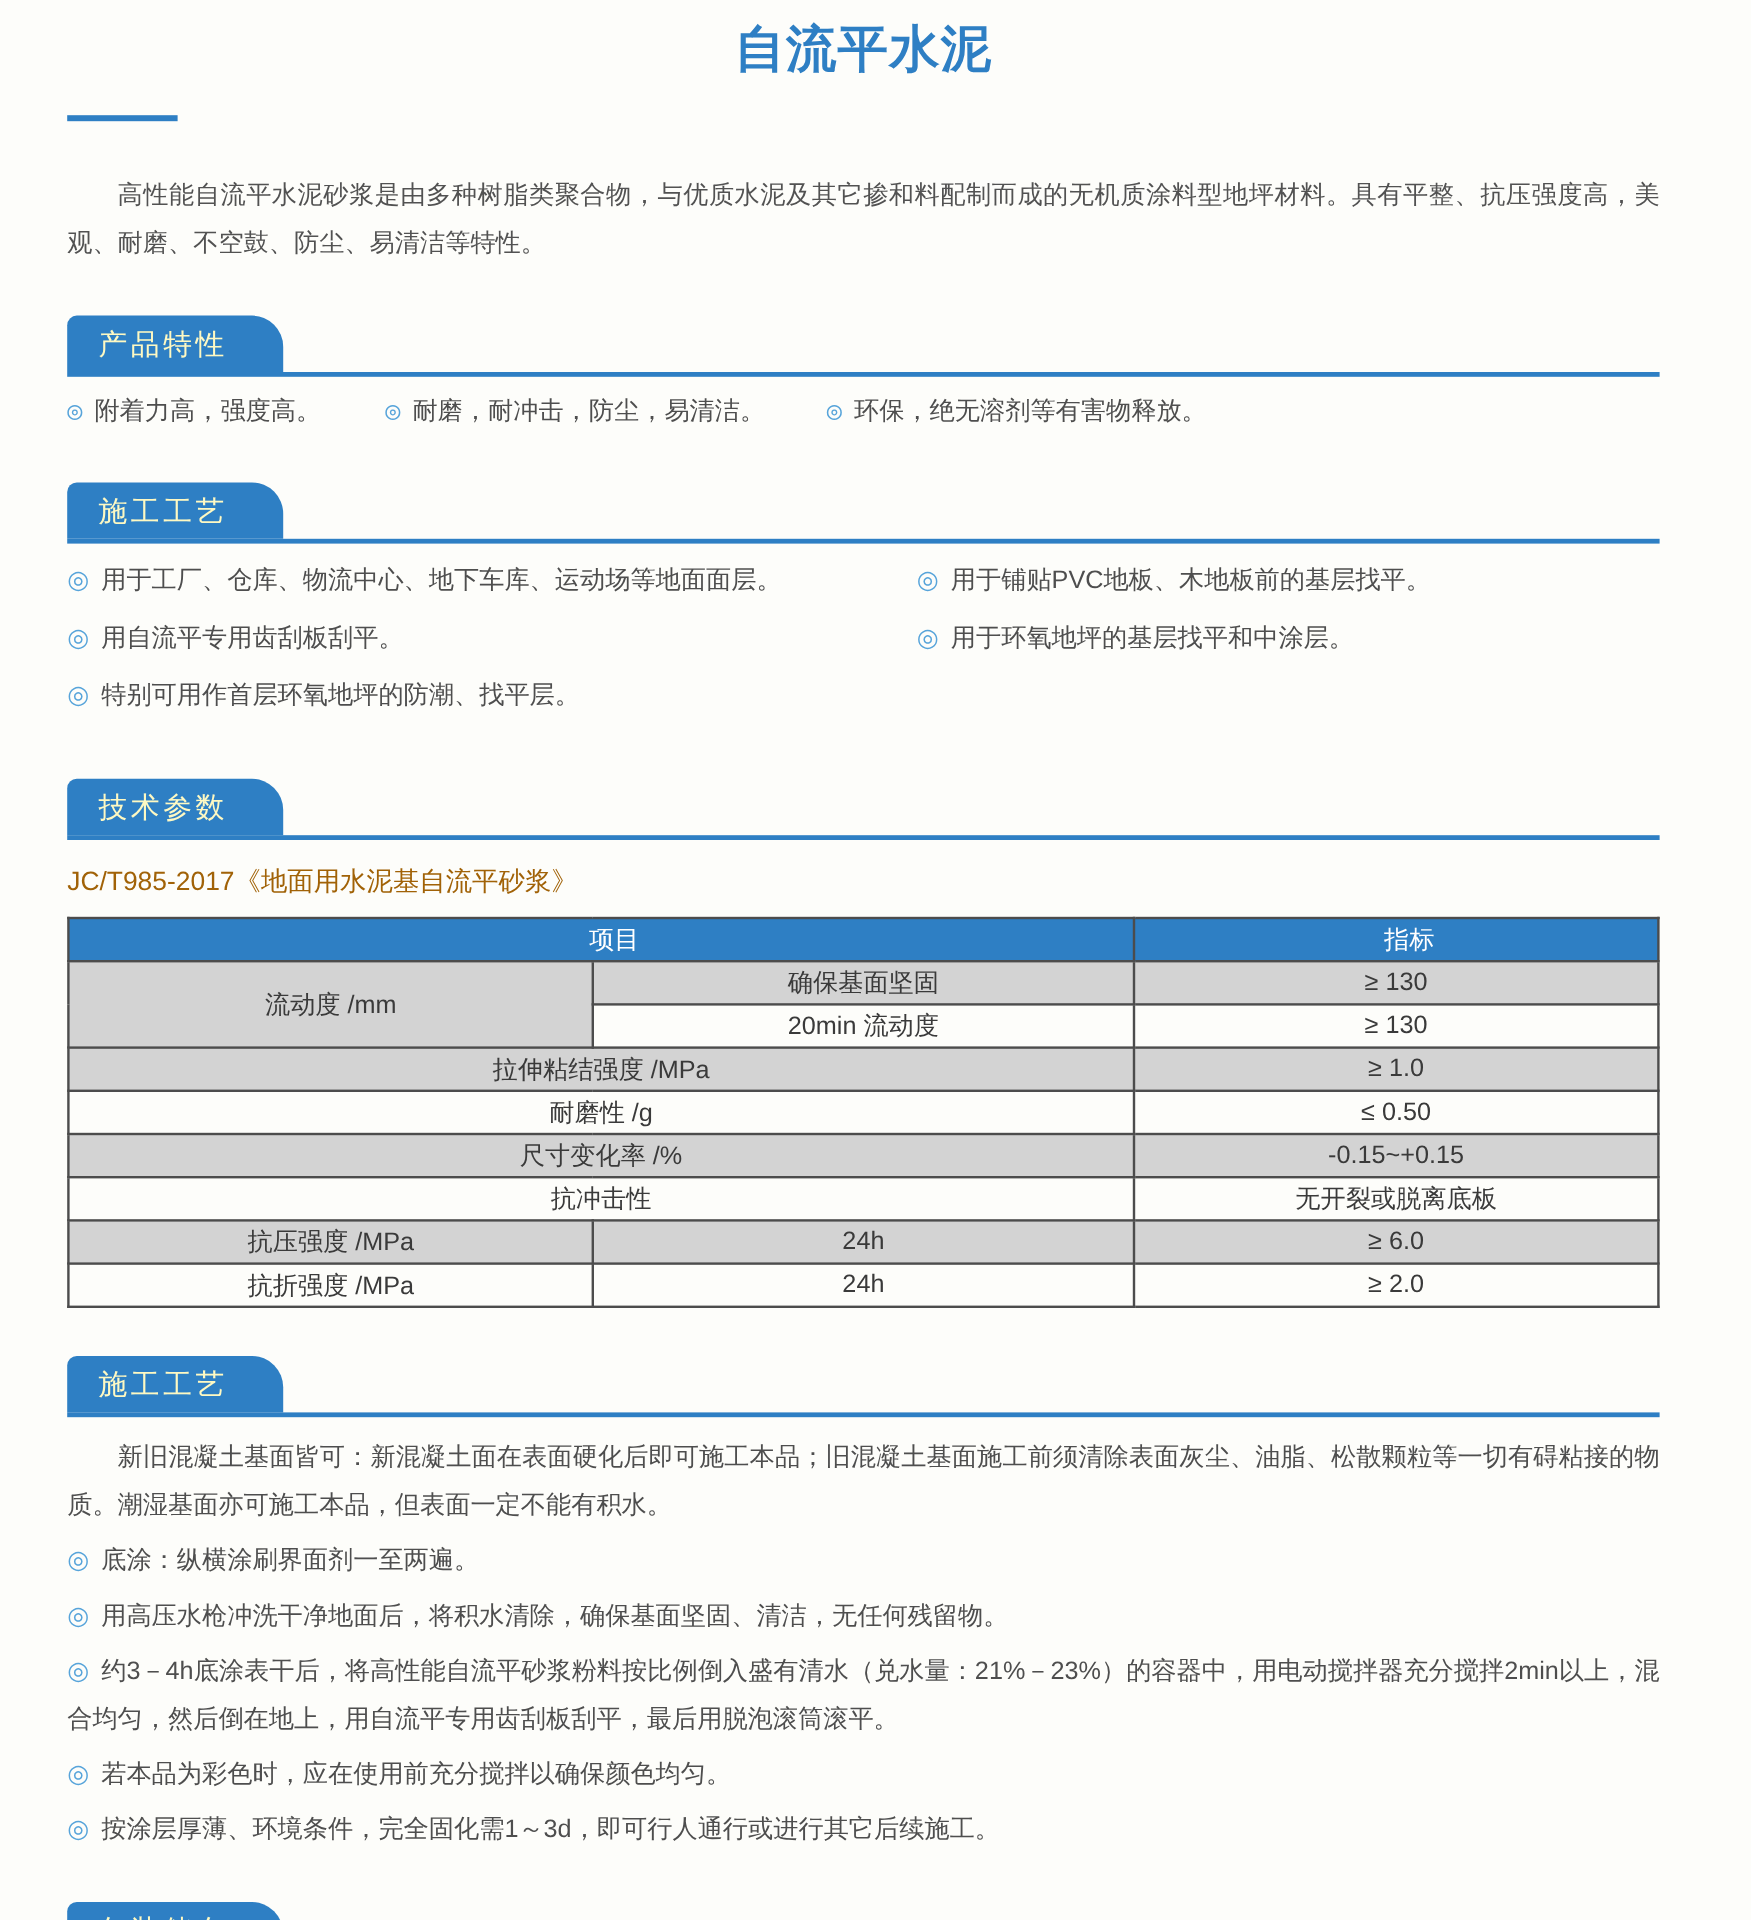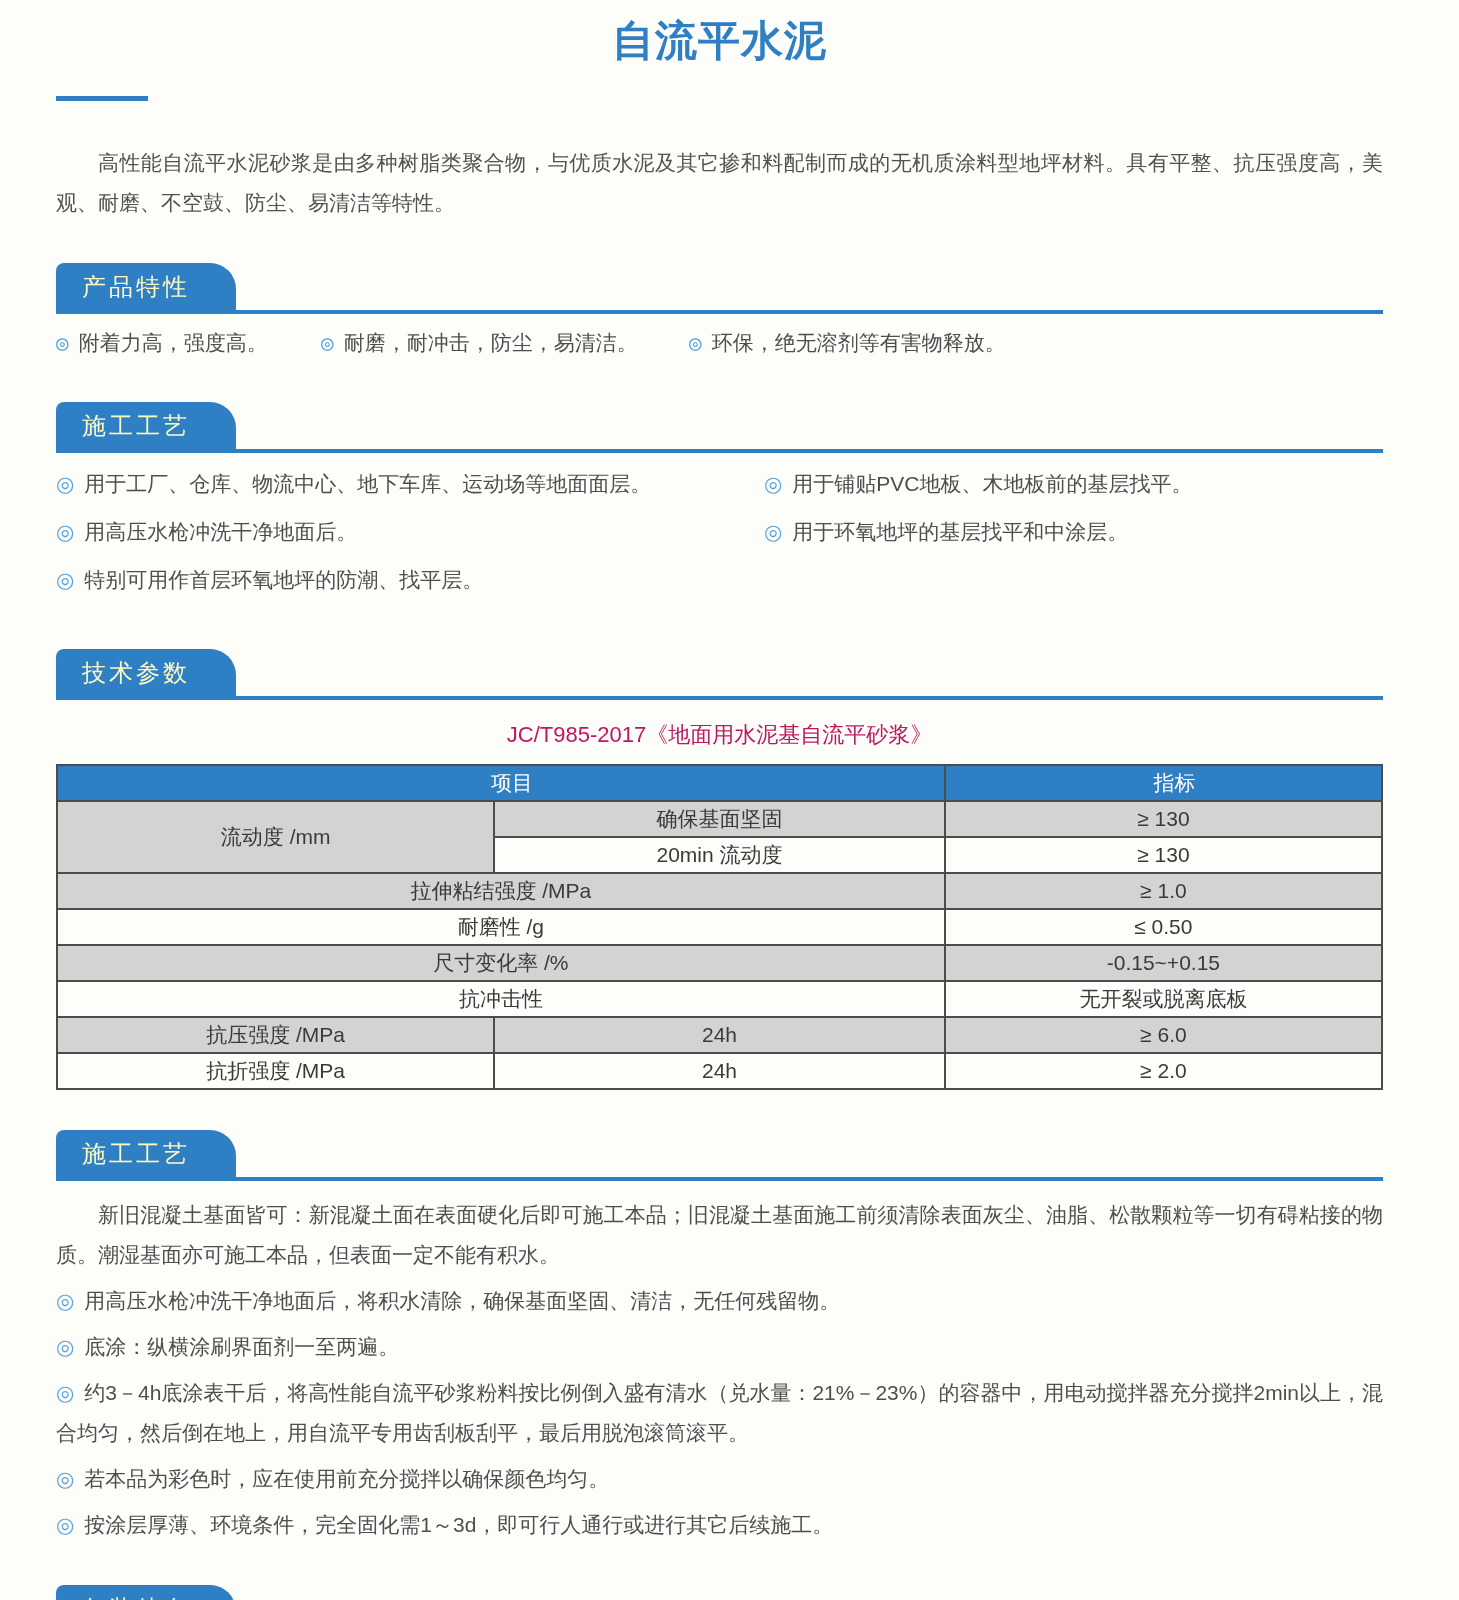--- a/index.html
+++ b/index.html
@@ -36,21 +36,21 @@
   .bul{color:var(--bullet);margin-right:10px;}
 
   .feature-row{display:flex;margin-top:14px;font-size:21px;line-height:34px;font-family:Liberation Mono, monospace;}
   .feature-row p{margin:0;}
   .f1{width:265px;}
   .f2{width:368px;}
 
   .uses-grid{display:grid;grid-template-columns:708px 1fr;margin-top:12px;}
   .uses-col p{margin:0 0 10px;font-size:21px;line-height:38px;text-align:justify;}
 
-  .caption{text-align:center;font-size:22px;color:#be185d;margin:20px 0 14px;}
+  .caption{text-align:left;font-size:22px;color:#a16207;margin:20px 0 14px;}
   table{width:100%;border-collapse:collapse;table-layout:fixed;}
   th,td{
     border:2px solid var(--tborder);
     height:36px;padding:1px 6px;
     text-align:center;vertical-align:middle;
     font-size:21px;font-weight:normal;color:#3a3a3a;
   }
   thead th{background:var(--accent);color:#ffffff;padding-left:28px;}
   .g{background:var(--rowgray);}
 
@@ -80,21 +80,21 @@
     </div>
   </section>
 
   <section class="sec">
     <div class="bar">
       <span class="tab">施工工艺</span>
     </div>
     <div class="uses-grid">
       <div class="uses-col">
         <p><span class="bul">◎</span><span>用于工厂、仓库、物流中心、地下车库、运动场等地面面层。</span></p>
-        <p><span class="bul">◎</span><span>用高压水枪冲洗干净地面后。</span></p>
+        <p><span class="bul">◎</span><span>用自流平专用齿刮板刮平。</span></p>
         <p><span class="bul">◎</span><span>特别可用作首层环氧地坪的防潮、找平层。</span></p>
       </div>
       <div class="uses-col">
         <p><span class="bul">◎</span><span>用于铺贴PVC地板、木地板前的基层找平。</span></p>
         <p><span class="bul">◎</span><span>用于环氧地坪的基层找平和中涂层。</span></p>
       </div>
     </div>
   </section>
 
   <section class="sec">
@@ -153,22 +153,22 @@
       </tbody>
     </table>
   </section>
 
   <section class="sec">
     <div class="bar">
       <span class="tab">施工工艺</span>
     </div>
     <p class="para">新旧混凝土基面皆可：新混凝土面在表面硬化后即可施工本品；旧混凝土基面施工前须清除表面灰尘、油脂、松散颗粒等一切有碍粘接的物质。潮湿基面亦可施工本品，但表面一定不能有积水。</p>
     <div class="plist">
+      <p><span class="bul">◎</span><span>底涂：纵横涂刷界面剂一至两遍。</span></p>
       <p><span class="bul">◎</span><span>用高压水枪冲洗干净地面后，将积水清除，确保基面坚固、清洁，无任何残留物。</span></p>
-      <p><span class="bul">◎</span><span>底涂：纵横涂刷界面剂一至两遍。</span></p>
       <p><span class="bul">◎</span><span>约3－4h底涂表干后，将高性能自流平砂浆粉料按比例倒入盛有清水（兑水量：21%－23%）的容器中，用电动搅拌器充分搅拌2min以上，混合均匀，然后倒在地上，用自流平专用齿刮板刮平，最后用脱泡滚筒滚平。</span></p>
       <p><span class="bul">◎</span><span>若本品为彩色时，应在使用前充分搅拌以确保颜色均匀。</span></p>
       <p><span class="bul">◎</span><span>按涂层厚薄、环境条件，完全固化需1～3d，即可行人通行或进行其它后续施工。</span></p>
     </div>
   </section>
 
   <section class="sec">
     <div class="bar">
       <span class="tab">包装储存</span>
     </div>

